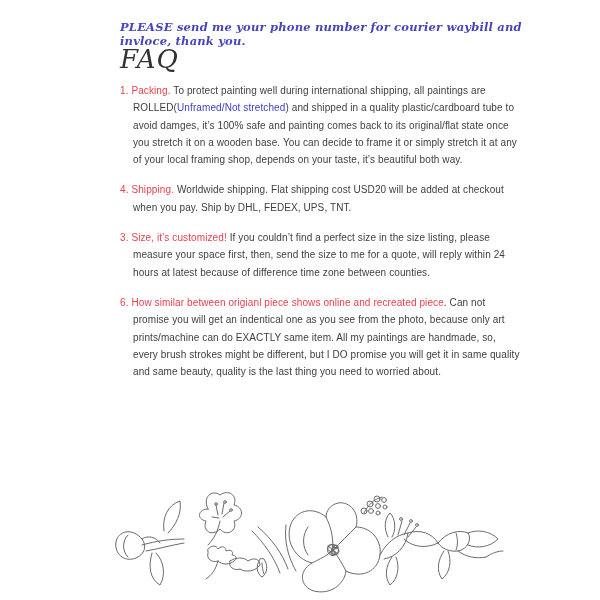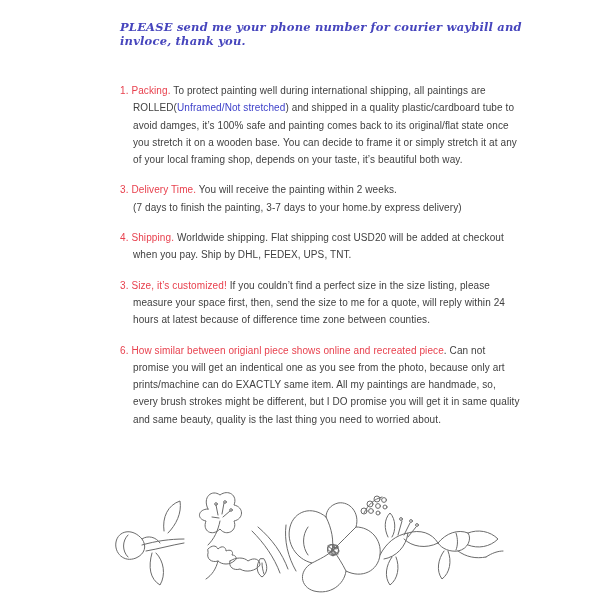--- a/index.html
+++ b/index.html
@@ -61,25 +61,24 @@
   }
   .floral svg { display: block; width: 100%; height: 100%; }
 </style>
 </head>
 <body>
 
 <div class="page">
 
   <div class="notice">PLEASE send me your phone number for courier waybill and invloce, thank you.</div>
 
+  <div class="faq-title">FAQ</div>
 
   <div class="faq-list">
       <div class="faq-item"><span class="red">1. Packing.</span><span class="body"> To protect painting well during international shipping, all paintings are ROLLED(</span><span class="blue">Unframed/Not stretched</span><span class="body">) and shipped in a quality plastic/cardboard tube to avoid damges, it’s 100% safe and painting comes back to its original/flat state once you stretch it on a wooden base. You can decide to frame it or simply stretch it at any of your local framing shop, depends on your taste, it’s beautiful both way.</span></div>
-      <div class="faq-item"><span class="red">3. Delivery Time.</span><span class="body"> You will receive the painting within 2 weeks.
-(7 days to finish the painting, 3-7 days to your home.by express delivery)</span></div>
       <div class="faq-item"><span class="red">4. Shipping.</span><span class="body"> Worldwide shipping. Flat shipping cost USD20 will be added at checkout when you pay. Ship by DHL, FEDEX, UPS, TNT.</span></div>
       <div class="faq-item"><span class="red">3. Size, it’s customized!</span><span class="body"> If you couldn’t find a perfect size in the size listing, please measure your space first, then, send the size to me for a quote, will reply within 24 hours at latest because of difference time zone between counties.</span></div>
       <div class="faq-item"><span class="red">6. How similar between origianl piece shows online and recreated piece</span><span class="body">. Can not promise you will get an indentical one as you see from the photo, because only art prints/machine can do EXACTLY same item. All my paintings are handmade, so, every brush strokes might be different, but I DO promise you will get it in same quality and same beauty, quality is the last thing you need to worried about.</span></div>
     </div>
 
   <div class="floral">
     <svg viewBox="0 0 392 108" xmlns="http://www.w3.org/2000/svg" fill="none" stroke="#6b6b6b" stroke-width="1" stroke-linecap="round" stroke-linejoin="round">
 
       <path d="M30,52 C20,40 6,44 4,55 C2,66 12,76 24,71 C33,67 35,59 30,52 C36,48 44,50 48,56"></path>
       <path d="M16,48 C10,54 10,64 16,70"></path>

